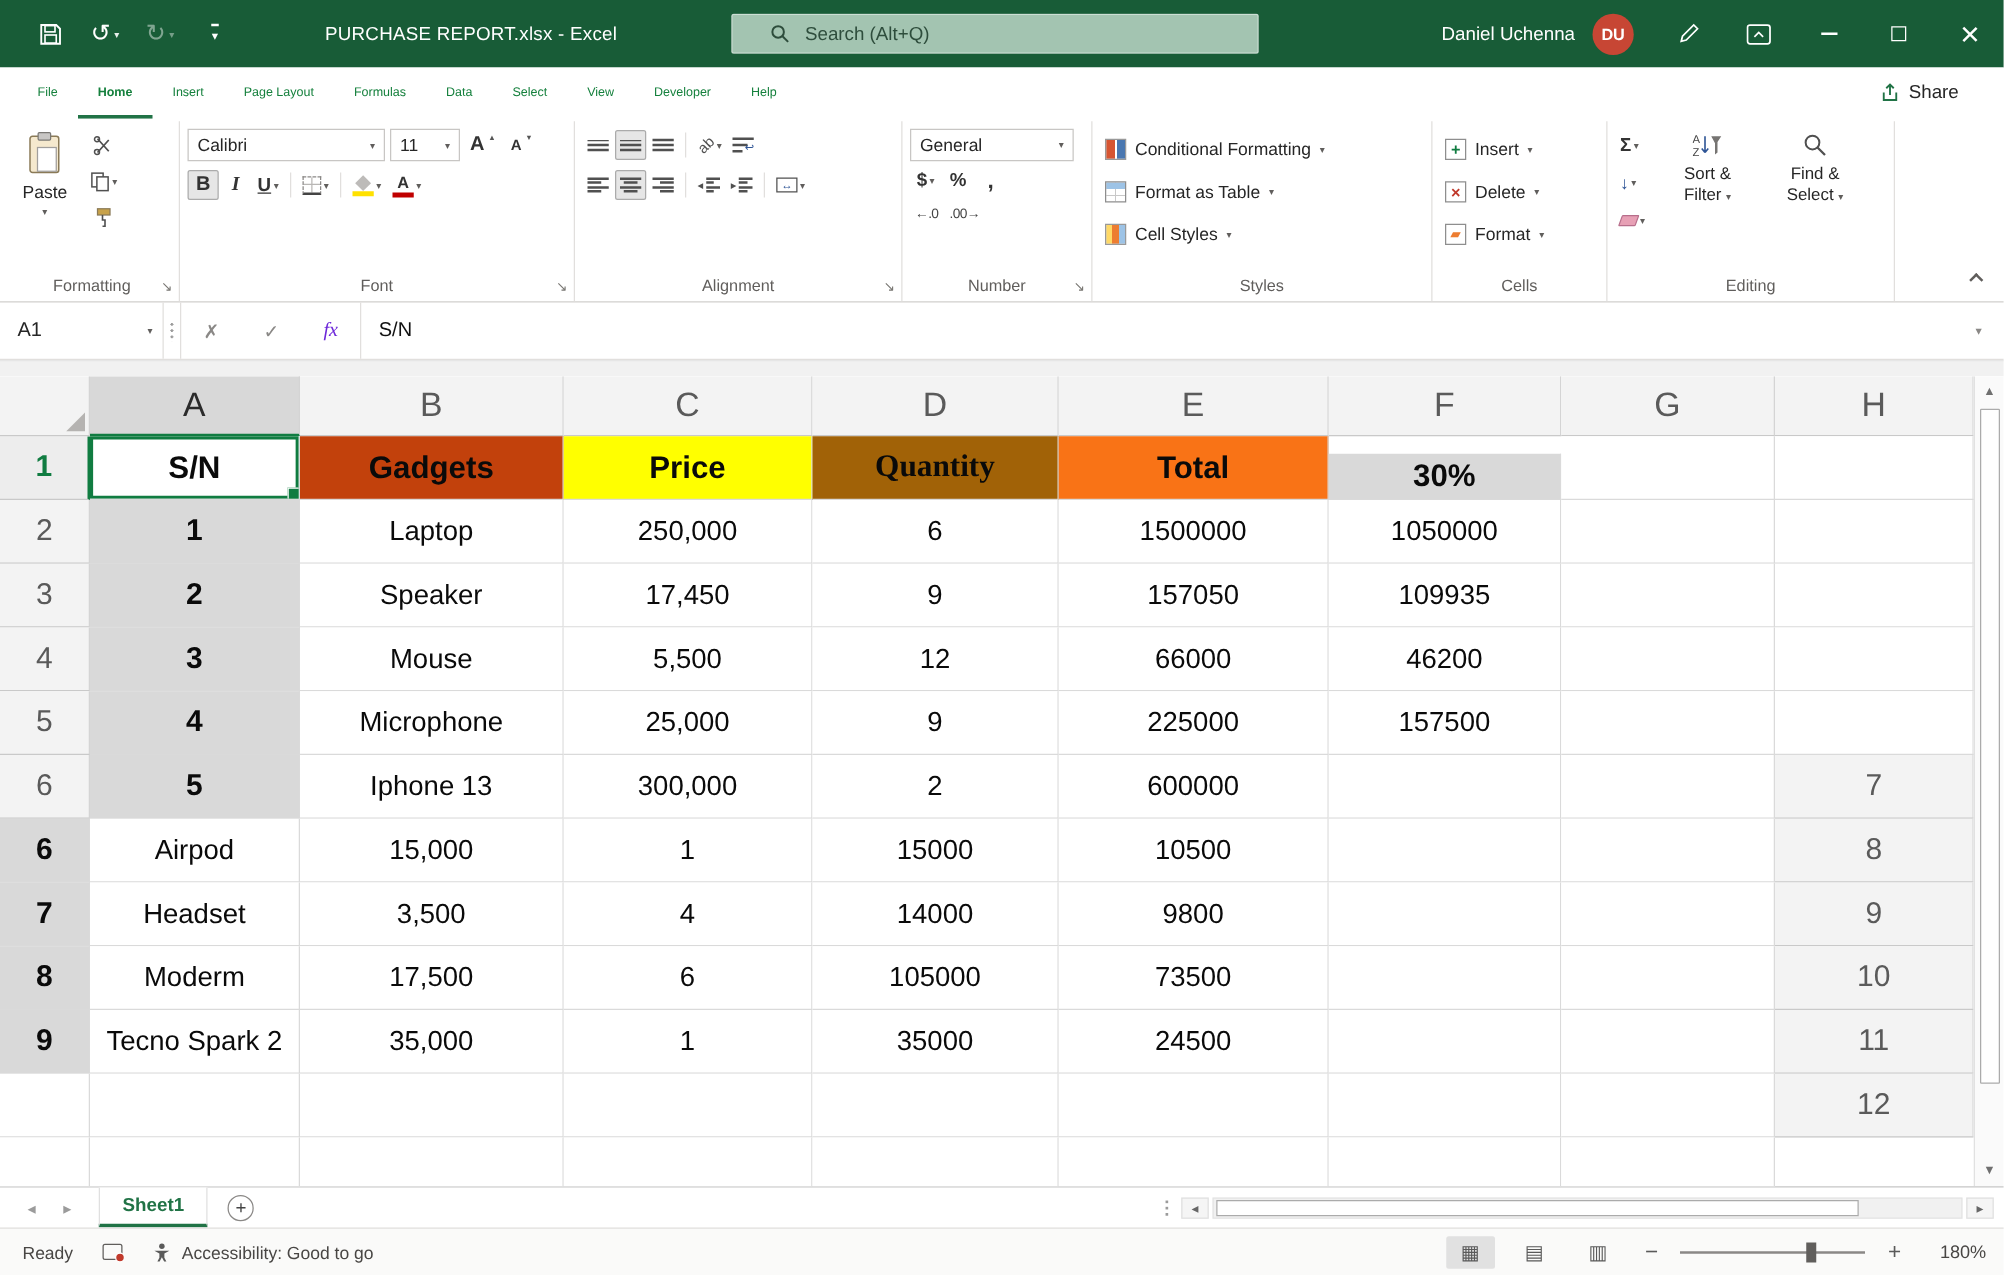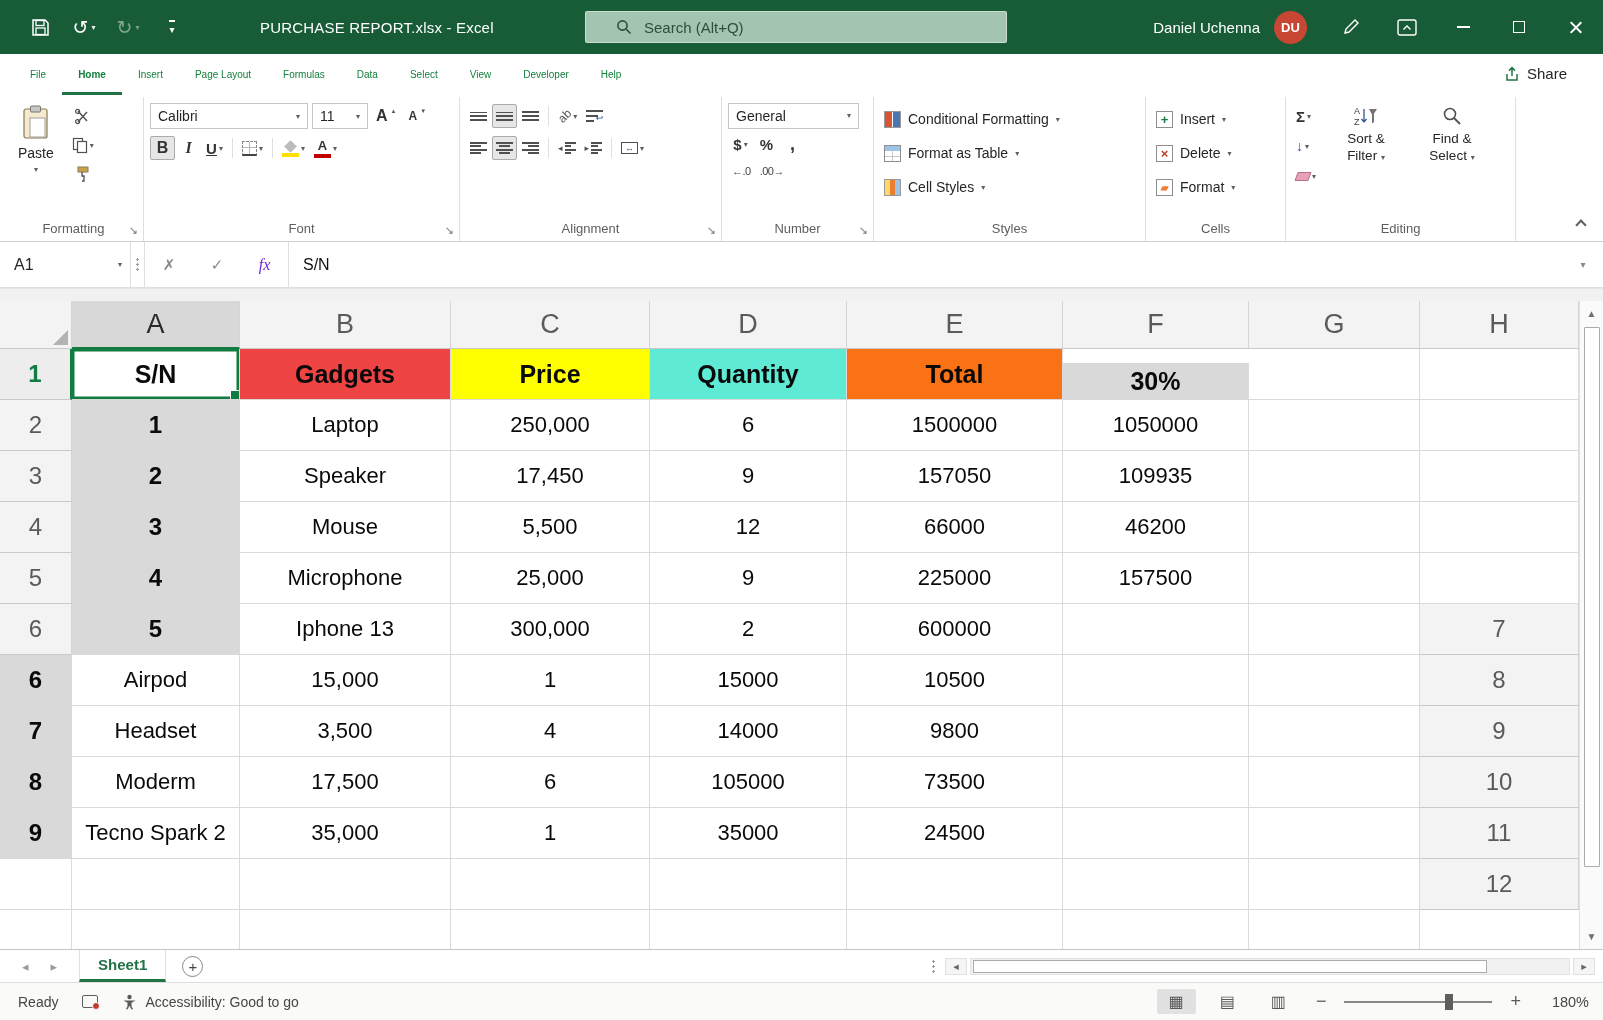--- a/index.html
+++ b/index.html
@@ -590,23 +590,23 @@
         <div class="hdr colhdr sel">A</div>
         <div class="hdr colhdr">B</div>
         <div class="hdr colhdr">C</div>
         <div class="hdr colhdr">D</div>
         <div class="hdr colhdr">E</div>
         <div class="hdr colhdr">F</div>
         <div class="hdr colhdr">G</div>
         <div class="hdr colhdr">H</div>
         <div class="hdr rowhdr sel">1</div>
         <div class="cell hdrrow sel" style="background: rgb(255, 255, 255);">S/N</div>
-        <div class="cell hdrrow" style="background: #ef4444;">Gadgets</div>
+        <div class="cell hdrrow" style="background: #c2410c;">Gadgets</div>
         <div class="cell hdrrow" style="background: rgb(255, 255, 0);">Price</div>
-        <div class="cell hdrrow" style="background: #5eead4;">Quantity</div>
+        <div class="cell hdrrow" style="background: #a16207; font-family: Liberation Serif, serif;">Quantity</div>
         <div class="cell hdrrow" style="background: #f97316;">Total</div>
         <div class="cell hdrrow" style="background: rgb(217, 217, 217); margin-top: 14px;">30%</div>
         <div class="cell hdrrow"></div>
         <div class="cell hdrrow"></div>
         <div class="hdr rowhdr">2</div>
         <div class="cell acol" style="background: rgb(217, 217, 217);">1</div>
         <div class="cell">Laptop</div>
         <div class="cell">250,000</div>
         <div class="cell">6</div>
         <div class="cell">1500000</div>

